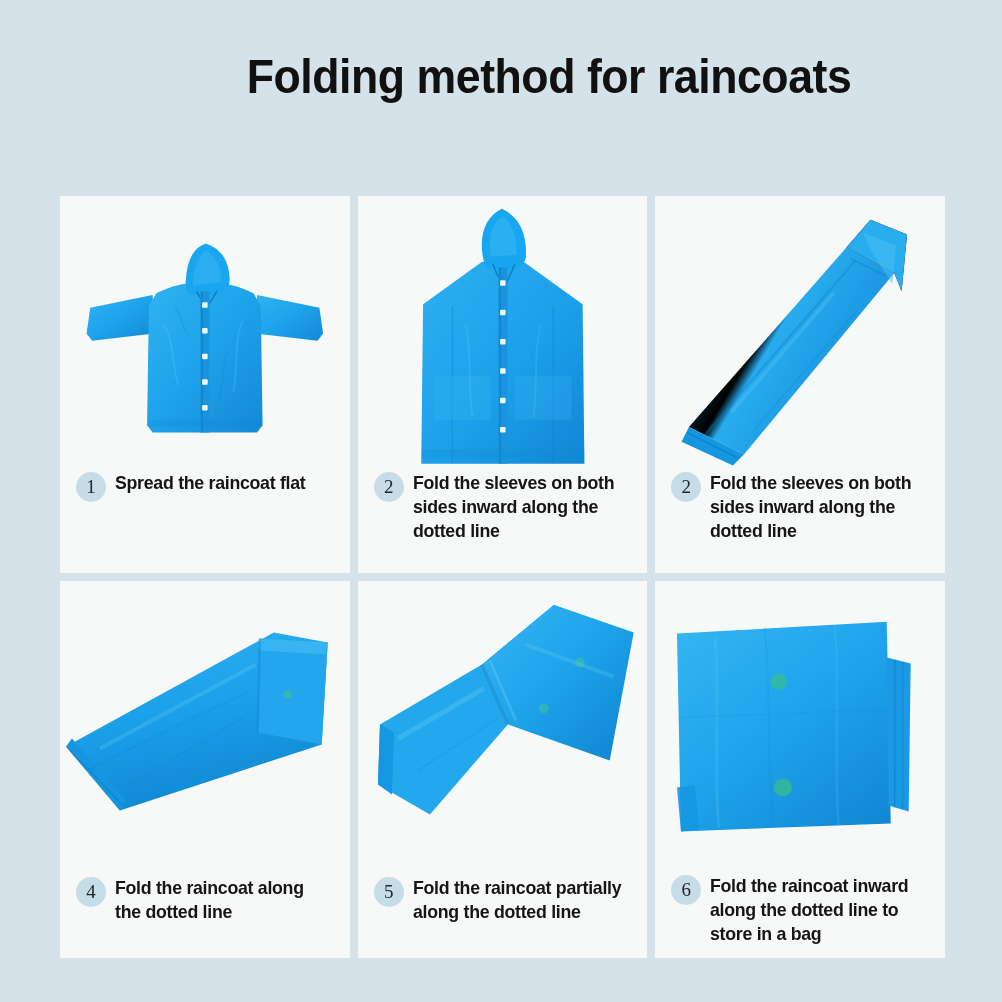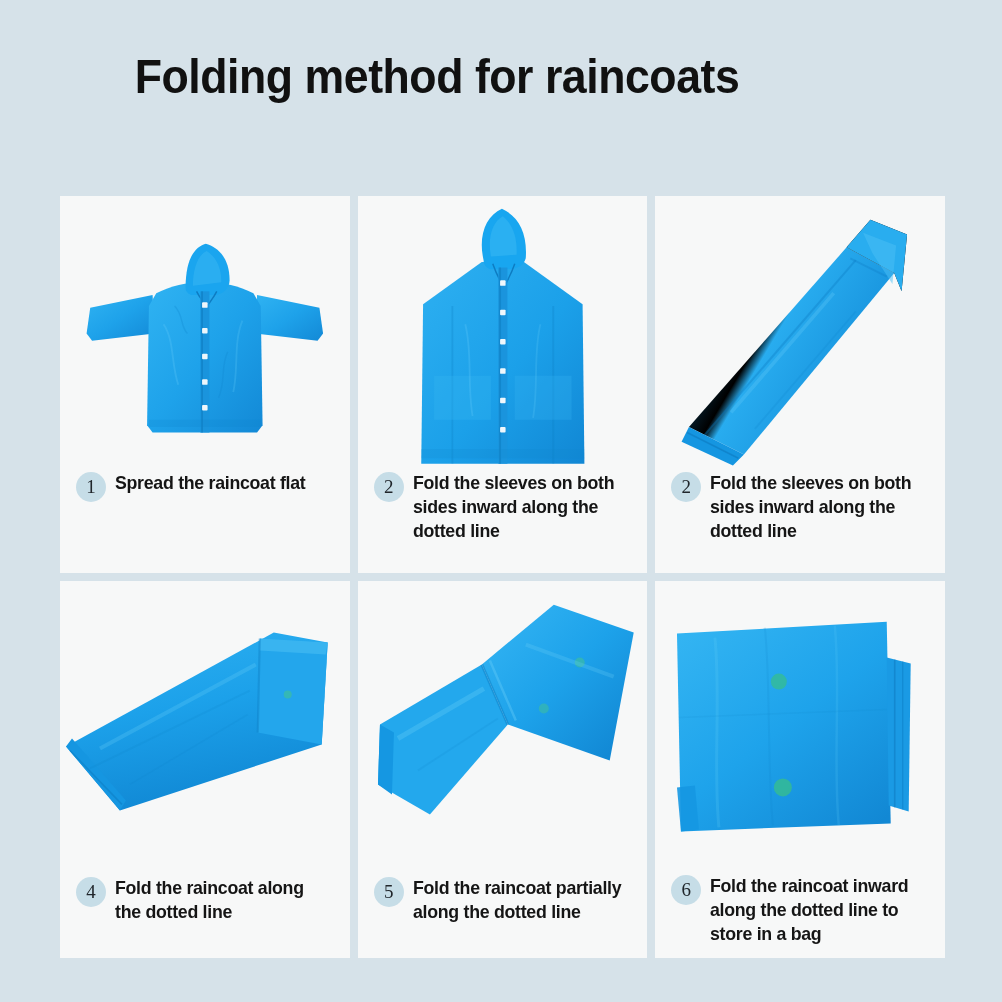--- a/index.html
+++ b/index.html
@@ -19,21 +19,21 @@
     height: 1002px;
     box-sizing: border-box;
   }
 
   
   .title-bar {
     position: absolute;
     left: 0;
     top: 48px;
     width: 874px;
-    text-align: center;
+    text-align: right;
   }
   .title {
     display: inline-block;
     font-family: "Liberation Sans", sans-serif;
     font-weight: bold;
     font-size: 48px;
     line-height: 58px;
     letter-spacing: -0.5px;
     color: #111111;
     transform: scaleX(0.93);

